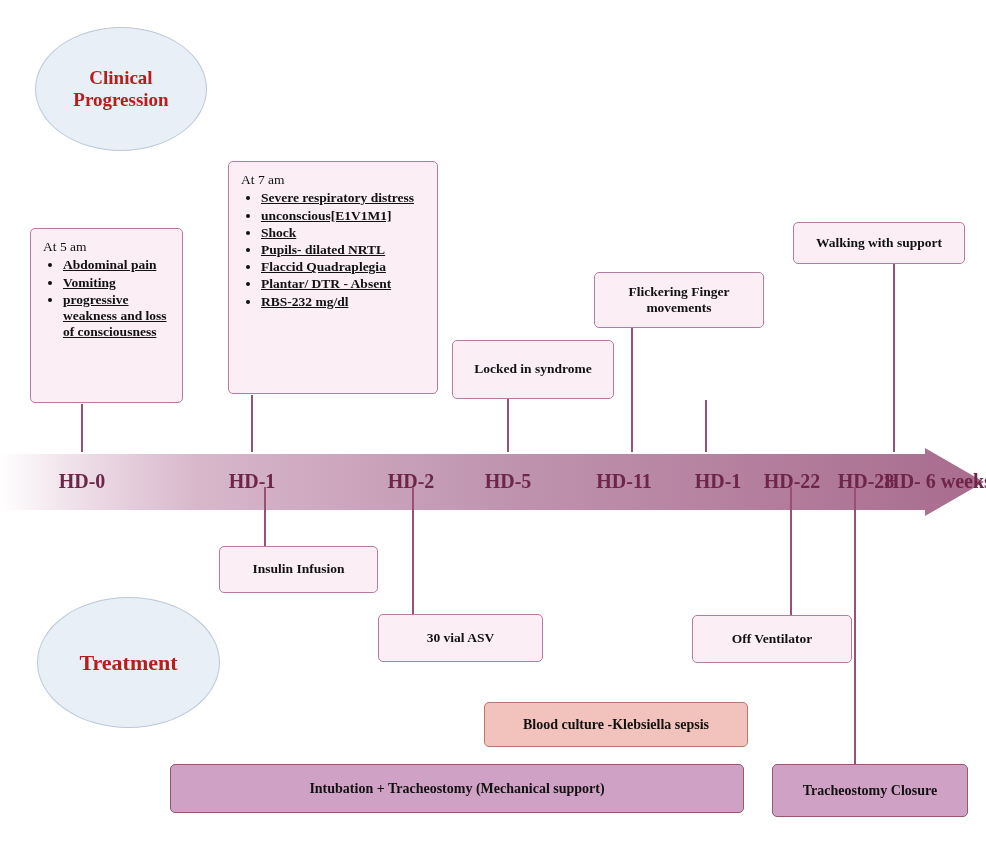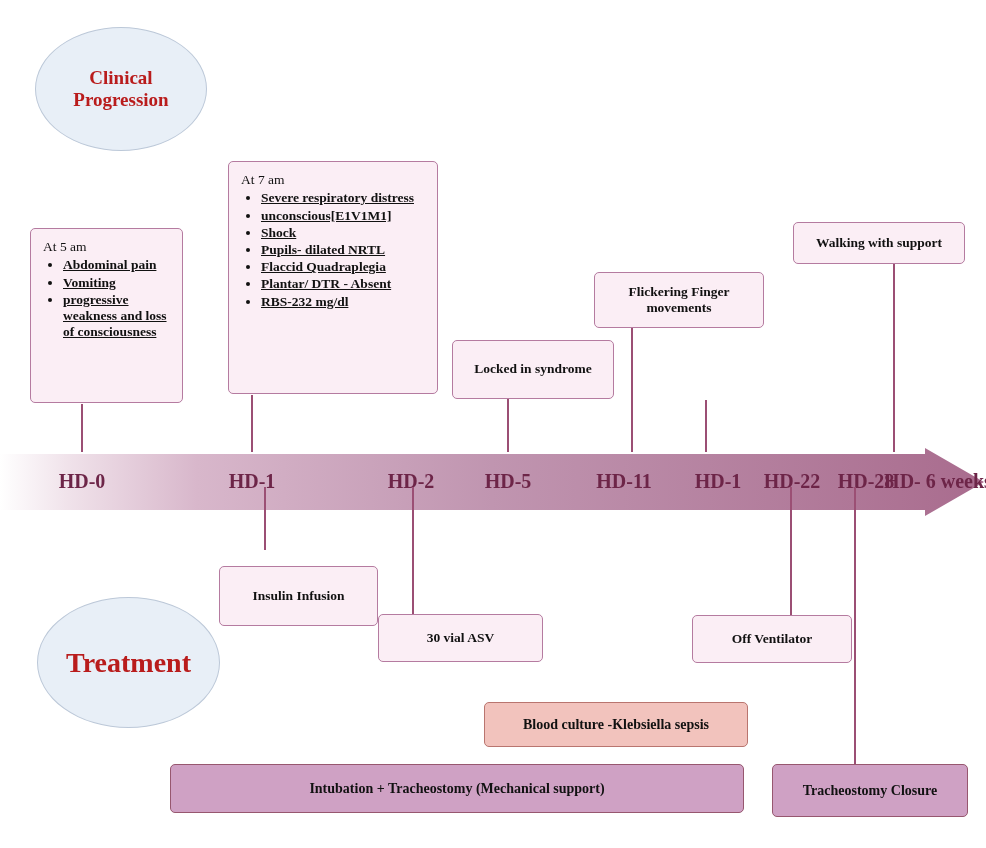--- a/index.html
+++ b/index.html
@@ -118,21 +118,21 @@
 </head>
 <body>
 
 <div id="canvas">
 
   <div class="ellipse" style="left:35px;top:27px;width:172px;height:124px;">
     <span style="white-space:pre-line">Clinical
 Progression</span>
   </div>
 
-  <div class="ellipse" style="left:37px;top:597px;width:183px;height:131px;font-size:28px;">
+  <div class="ellipse" style="left:37px;top:597px;width:183px;height:131px;font-size:22px;">
     <span>Treatment</span>
   </div>
 
   <div class="conn" style="left:81px;top:404px;height:48px;"></div>
   <div class="conn" style="left:251px;top:395px;height:57px;"></div>
   <div class="conn" style="left:507px;top:399px;height:53px;"></div>
   <div class="conn" style="left:631px;top:328px;height:124px;"></div>
   <div class="conn" style="left:705px;top:400px;height:52px;"></div>
   <div class="conn" style="left:893px;top:263px;height:189px;"></div>
 
@@ -193,21 +193,21 @@
     <div class="tl-label" style="left:792px;top:22px;">HD-22</div>
     <div class="tl-label" style="left:866px;top:22px;">HD-28</div>
     <div class="tl-label" style="left:938px;top:22px;">HD- 6 weeks</div>
   </div>
 
   <div class="conn" style="left:264px;top:487px;height:63px;"></div>
   <div class="conn" style="left:412px;top:487px;height:128px;"></div>
   <div class="conn" style="left:790px;top:487px;height:129px;"></div>
   <div class="conn" style="left:854px;top:487px;height:277px;"></div>
 
-  <div class="box" style="left:219px;top:566px;width:159px;height:60px;">
+  <div class="box" style="left:219px;top:546px;width:159px;height:47px;">
     <span>Insulin Infusion</span>
   </div>
 
   <div class="box" style="left:378px;top:614px;width:165px;height:48px;">
     <span>30 vial ASV</span>
   </div>
 
   <div class="box" style="left:692px;top:615px;width:160px;height:48px;text-align:center;">
     <span>Off Ventilator</span>
   </div>

